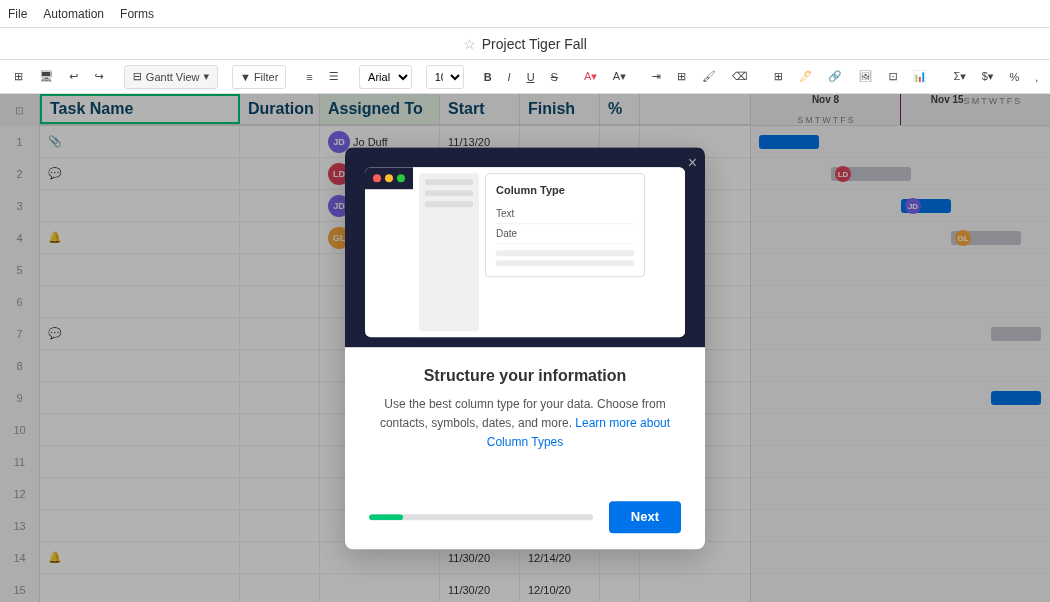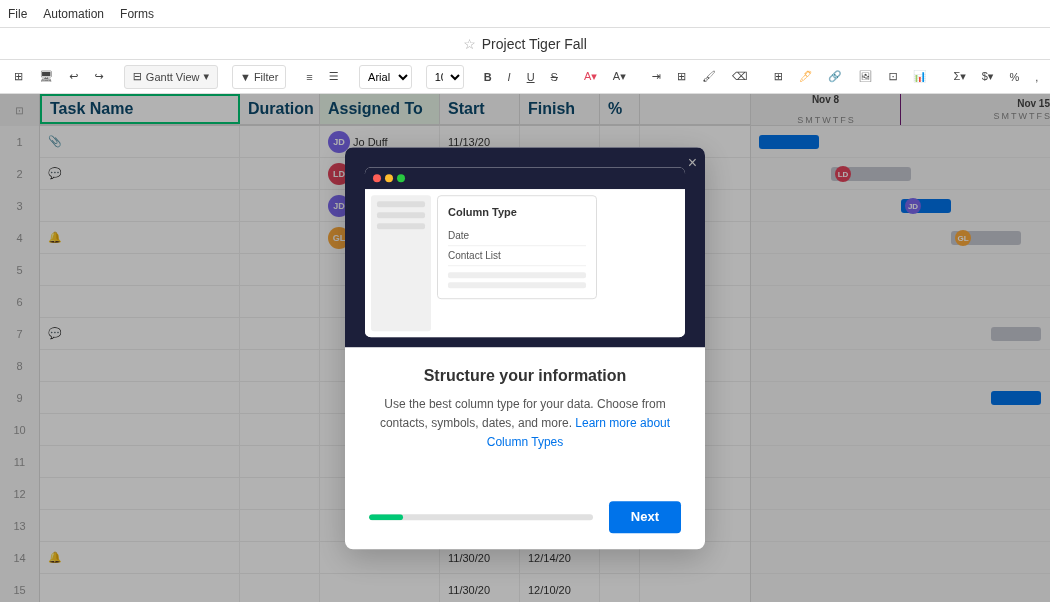--- a/index.html
+++ b/index.html
@@ -141,21 +141,21 @@
       background: #1c1f3a; height: 200px; position: relative;
       display: flex; align-items: flex-start; justify-content: flex-end; padding: 8px;
     }
     .modal-close {
       color: #aaa; font-size: 16px; cursor: pointer; background: none;
       border: none; line-height: 1;
     }
     .modal-preview {
       position: absolute; top: 20px; left: 20px; right: 20px; bottom: 10px;
       background: #fff; border-radius: 6px; overflow: hidden;
-      display: flex; flex-direction: column;
+      display: flex; flex-direction: row;
     }
     .modal-preview-header {
       height: 22px; background: #1c1f3a; display: flex; align-items: center;
       padding: 0 8px; gap: 4px;
     }
     .preview-dot { width: 8px; height: 8px; border-radius: 50%; }
     .preview-dot-red { background: #ff5f57; }
     .preview-dot-yellow { background: #febc2e; }
     .preview-dot-green { background: #28c840; }
     .modal-preview-body {
@@ -536,21 +536,21 @@
         <div style="display:flex; gap:2px; font-size:9px; color:#888; margin-top:2px;">
           <span>S</span>
             <span>M</span>
             <span>T</span>
             <span>W</span>
             <span>T</span>
             <span>F</span>
             <span>S</span>
         </div>
       </div>
-      <div style="flex:1; display:flex; flex-direction:column; align-items:flex-end; justify-content:center;">
+      <div style="flex:1; display:flex; flex-direction:row; align-items:flex-start; justify-content:center;">
         <div style="font-size:10px; font-weight:600; color:#444;">Nov 15</div>
         <div style="display:flex; gap:2px; font-size:9px; color:#888; margin-top:2px;">
           <span>S</span>
             <span>M</span>
             <span>T</span>
             <span>W</span>
             <span>T</span>
             <span>F</span>
             <span>S</span>
         </div>
@@ -624,22 +624,22 @@
         </div>
         <div class="modal-preview-body">
           <div class="preview-sidebar">
             <div class="preview-sidebar-line"></div>
             <div class="preview-sidebar-line"></div>
             <div class="preview-sidebar-line"></div>
           </div>
           <div class="preview-main">
             <div class="preview-column-panel">
               <div class="preview-col-title">Column Type</div>
+              <div class="preview-col-item">Text</div>
               <div class="preview-col-item">Date</div>
-              <div class="preview-col-item">Contact List</div>
               <div class="preview-col-dots"></div>
               <div class="preview-col-dots" style="margin-top:4px;"></div>
             </div>
           </div>
         </div>
       </div>
     </div>
 
     <div class="modal-body">
       <div class="modal-heading">Structure your information</div>

